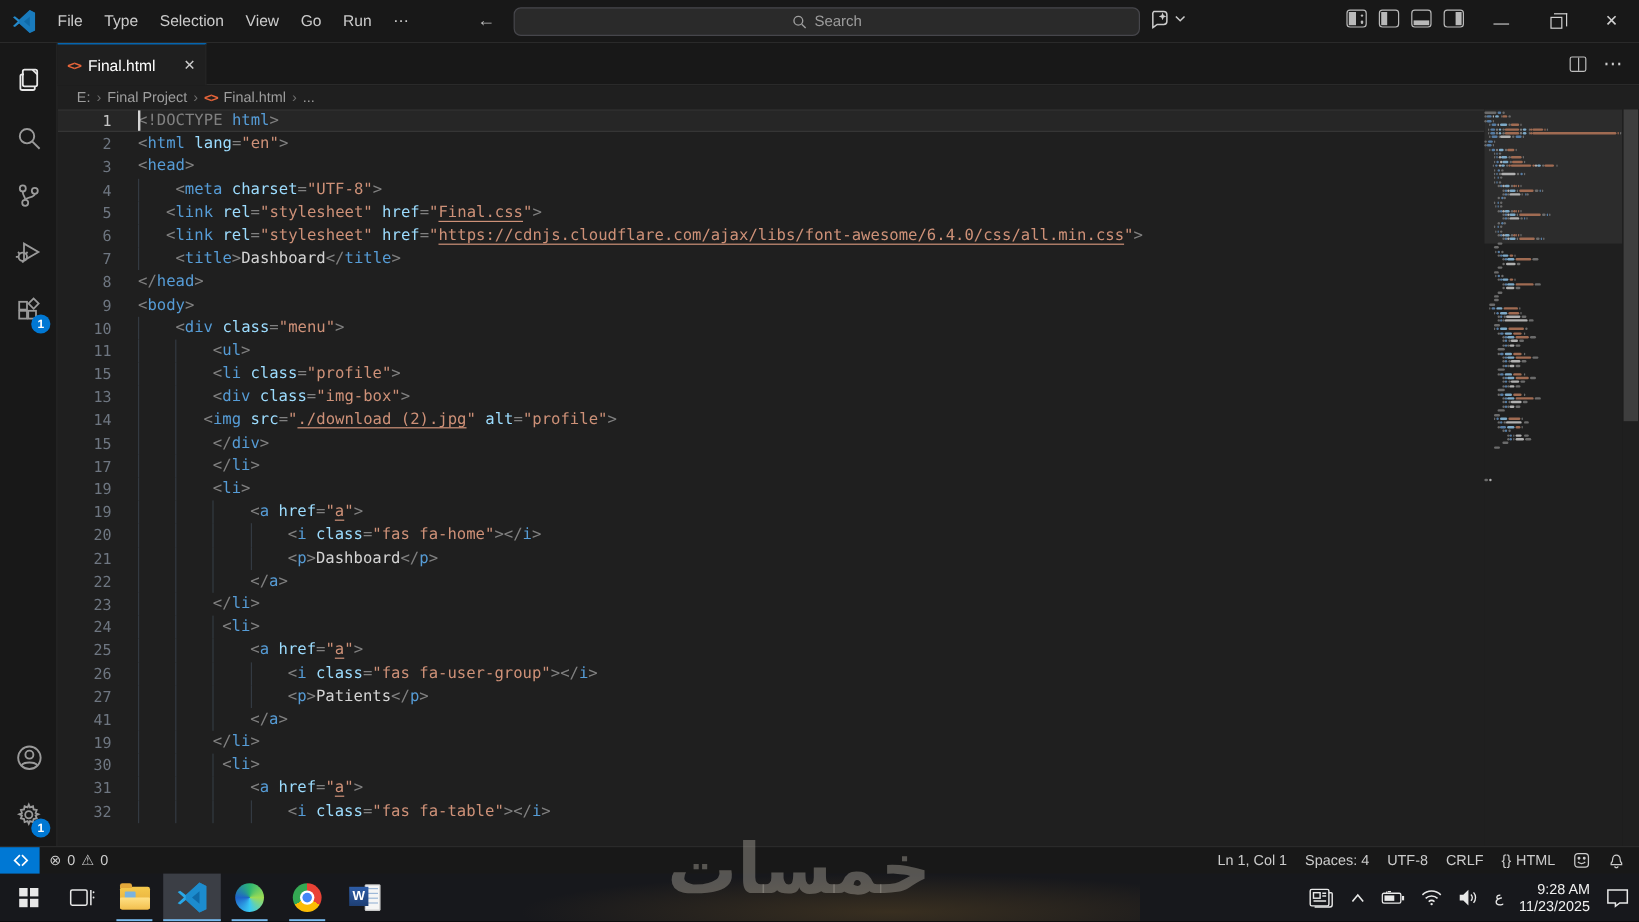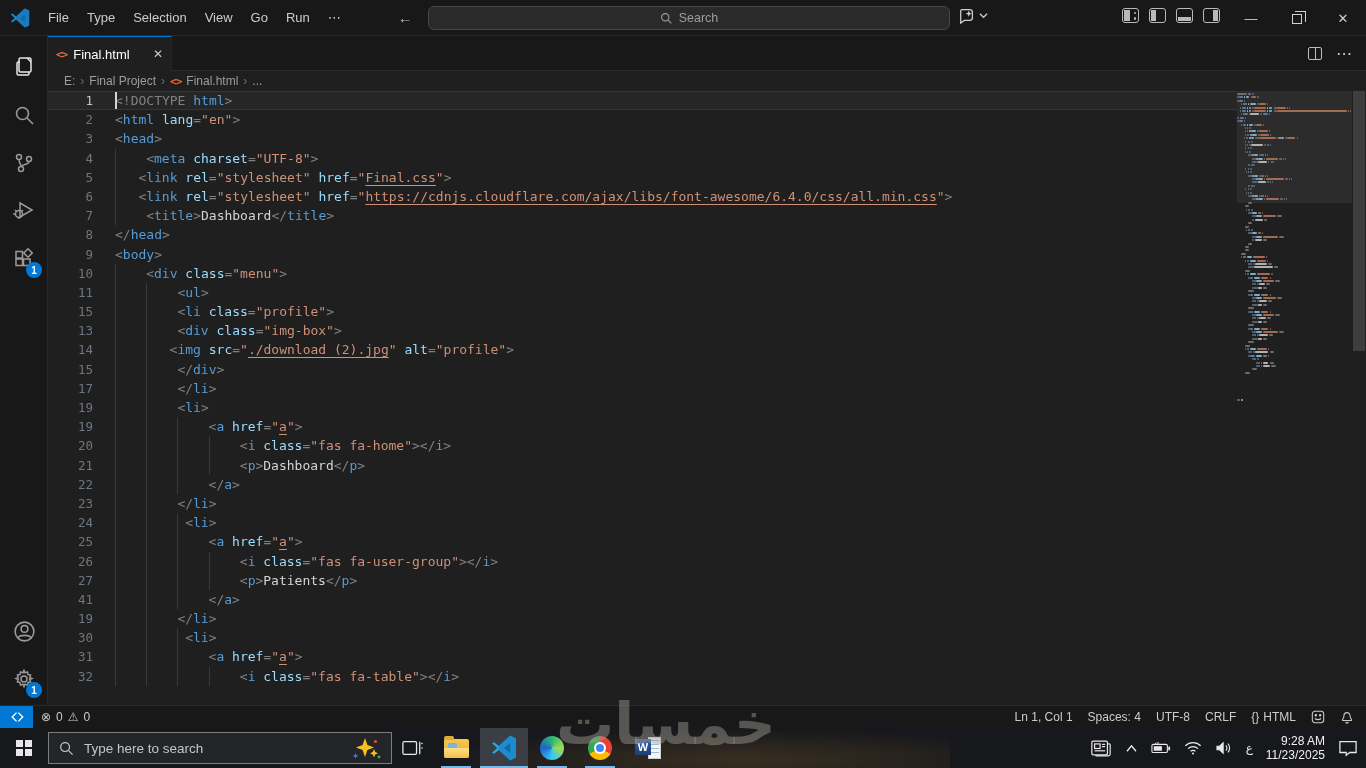--- a/index.html
+++ b/index.html
@@ -870,34 +870,20 @@
 
   <div class="taskbar">
     <div class="start-btn">
       <span class="win-logo">
           <i></i>
           <i></i>
           <i></i>
           <i></i>
         </span>
     </div>
-    <div class="tb-search">
-      <svg class="sicon" width="15" height="15" viewBox="0 0 16 16">
-          <circle cx="6.5" cy="6.5" r="4.7" fill="none" stroke="#c5c5c5" stroke-width="1.3"></circle>
-          <line x1="10.2" y1="10.2" x2="14.5" y2="14.5" stroke="#c5c5c5" stroke-width="1.3"></line>
-        </svg>
-      <span>Type here to search</span>
-      <svg class="sicon tb-sparkle" width="30" height="24" viewBox="0 0 30 24">
-        <path d="M14 2 L16.4 9 L23 11.5 L16.4 14 L14 21 L11.6 14 L5 11.5 L11.6 9 Z" fill="#f6c21c"></path>
-        <path d="M23 13 L24.2 16 L27 17.2 L24.2 18.4 L23 21.4 L21.8 18.4 L19 17.2 L21.8 16 Z" fill="#f6c21c"></path>
-        <circle cx="24.5" cy="5.5" r="1.6" fill="#e2512e"></circle>
-        <circle cx="28" cy="21" r="1.4" fill="#3bb54a"></circle>
-        <path d="M4.5 17 L5.4 19 L7.4 19.9 L5.4 20.8 L4.5 22.8 L3.6 20.8 L1.6 19.9 L3.6 19 Z" fill="#2f7de1"></path>
-      </svg>
-    </div>
     <div class="taskview">
       <svg class="sicon" width="22" height="20" viewBox="0 0 24 22" fill="none" stroke="#e8e8e8" stroke-width="1.4">
           <rect x="2" y="4" width="15" height="14" rx="1.5"></rect>
           <line x1="20.5" y1="4" x2="20.5" y2="18"></line>
           <circle cx="23" cy="6" r="0.9" fill="#e8e8e8" stroke="none"></circle>
           <circle cx="23" cy="11" r="0.9" fill="#e8e8e8" stroke="none"></circle>
         </svg>
     </div>
     <div class="tb-app">
       <span class="folder-ic">

